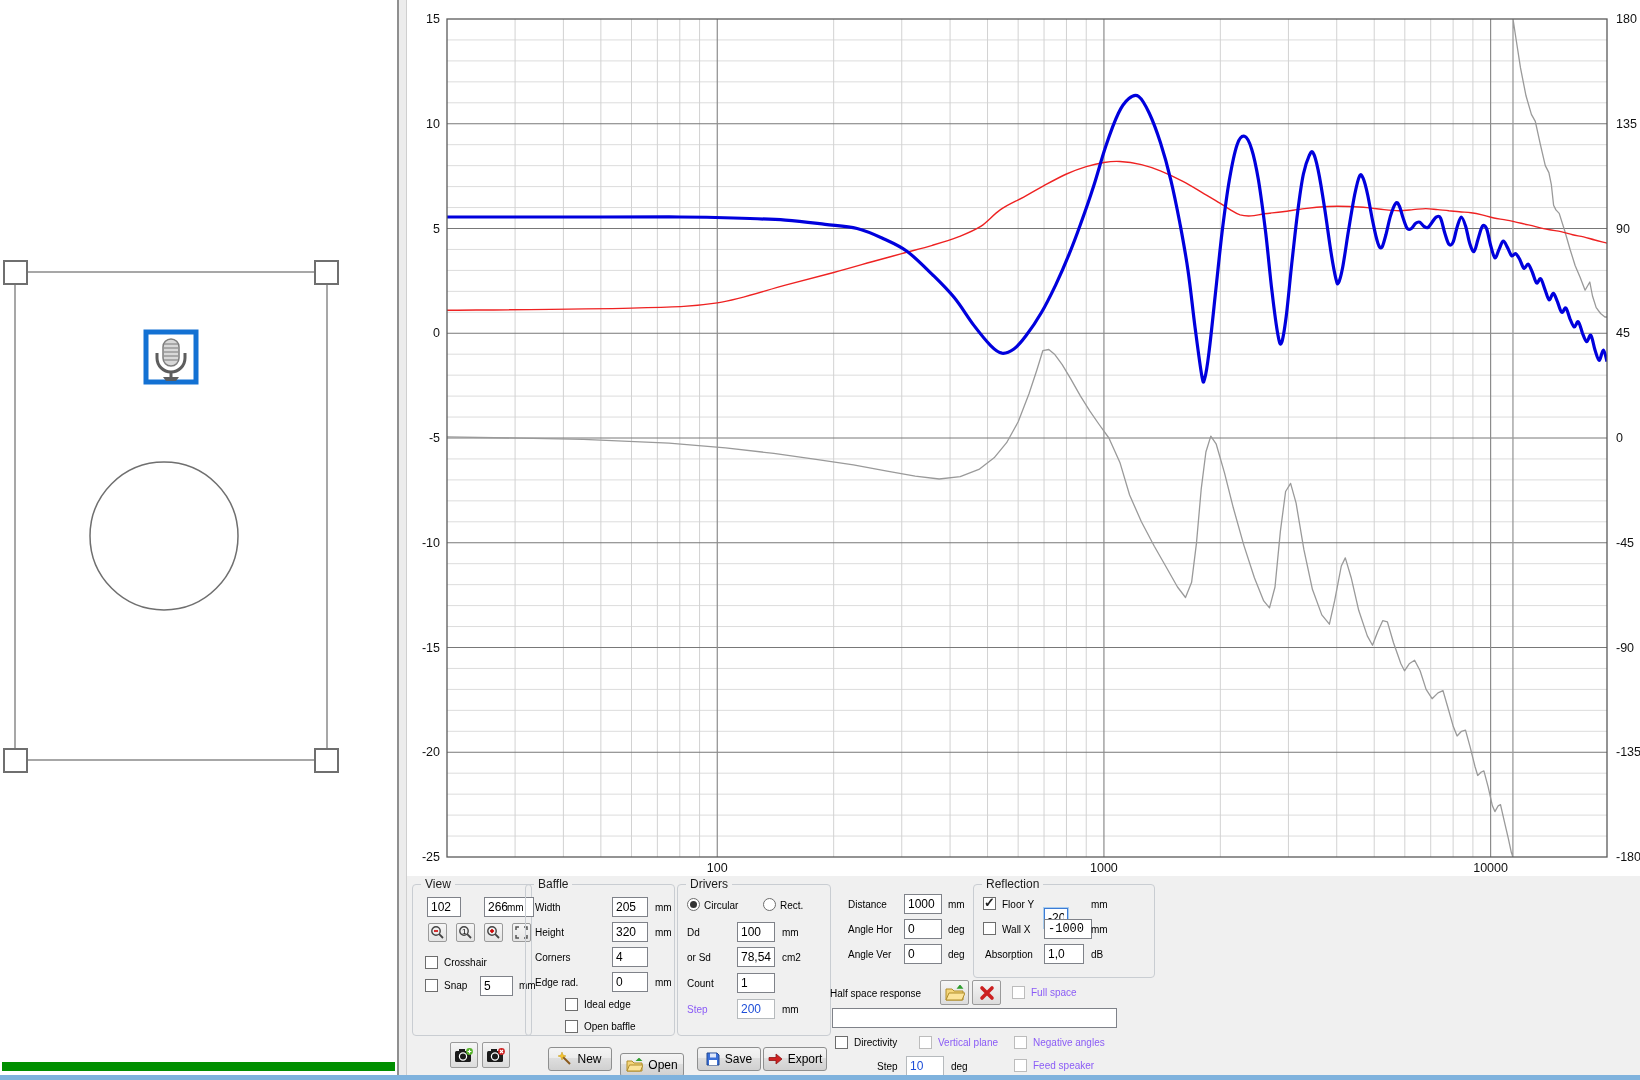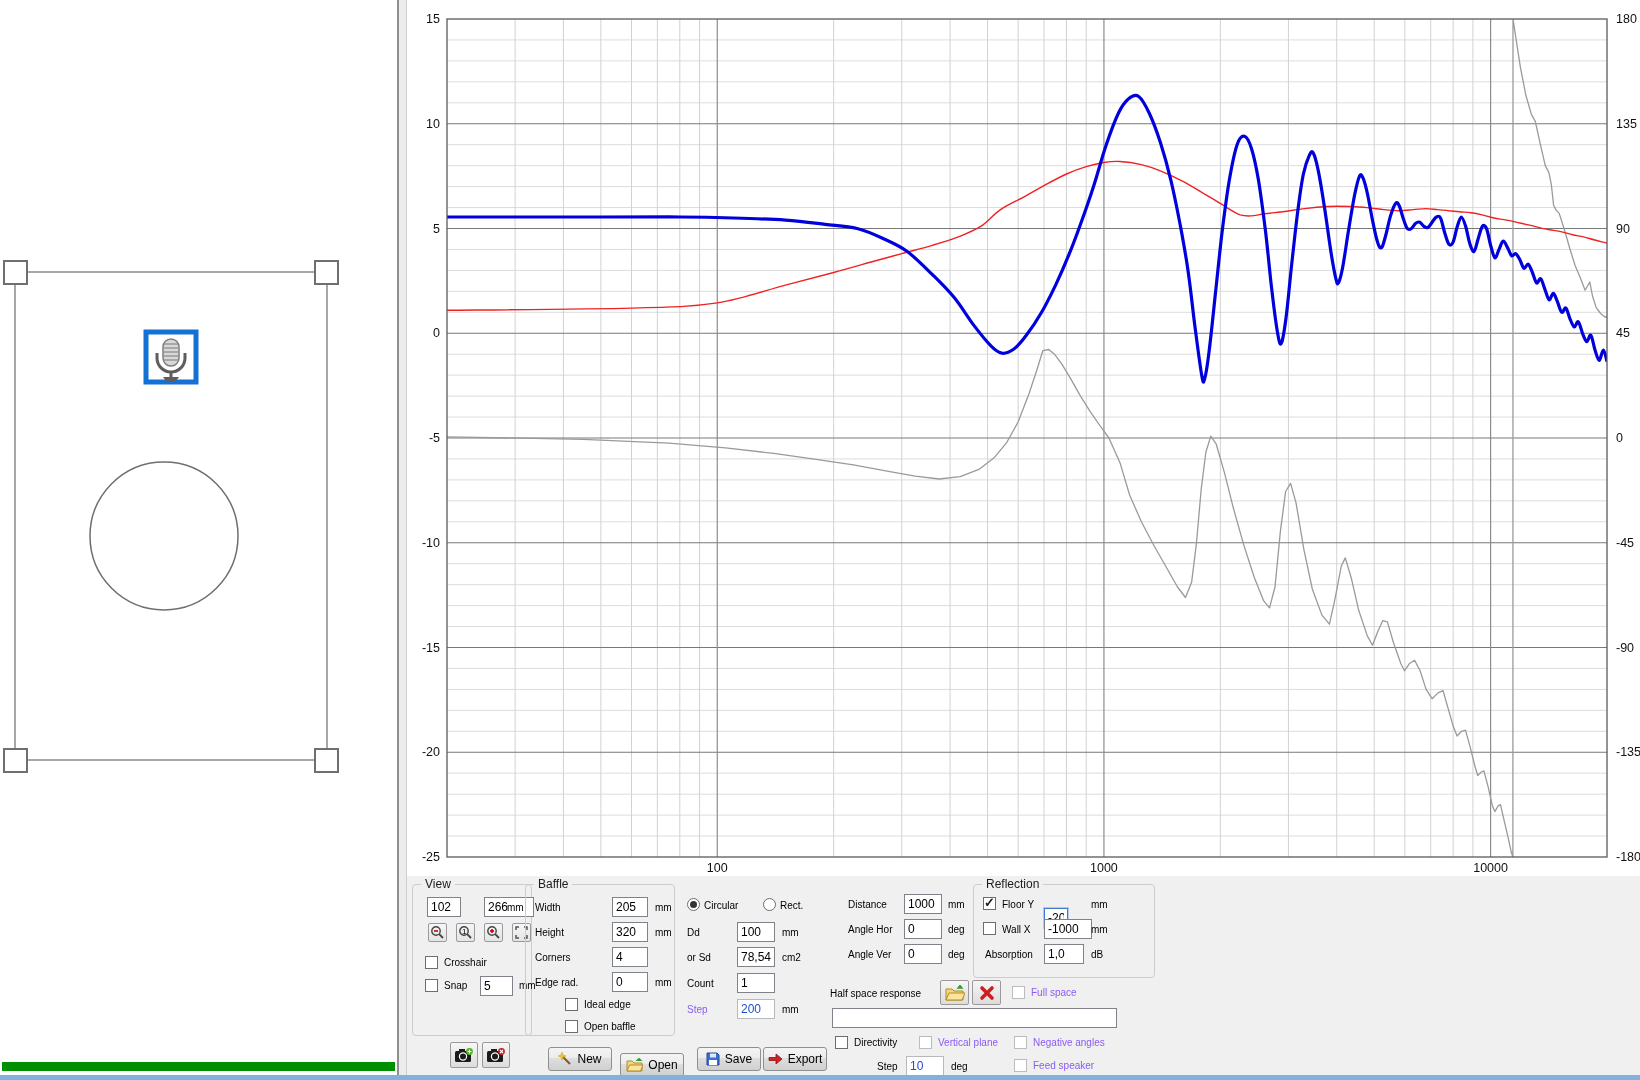--- a/index.html
+++ b/index.html
@@ -258,20 +258,23 @@
     <span class="lbl" style="left:128px;top:75px;">Corners</span>
     <input class="field" style="left: 205px; top: 71px; width: 36px;" value="4">
     <span class="lbl" style="left:128px;top:100px;">Edge rad.</span>
     <input class="field" style="left: 205px; top: 96px; width: 36px;" value="0">
     <span class="lbl" style="left:248px;top:100px;">mm</span>
     <span class="cb" style="left:158px;top:122px;"></span>
     <span class="lbl" style="left:177px;top:122px;">Ideal edge</span>
     <span class="cb" style="left:158px;top:144px;"></span>
     <span class="lbl" style="left:177px;top:144px;">Open baffle</span>
 
+    <div class="group" style="left:270px;top:8px;width:152px;height:150px;">
+      <span class="group-title">Drivers</span>
+    </div>
     <span class="radio sel" style="left:280px;top:22px;"></span>
     <span class="lbl" style="left:297px;top:23px;">Circular</span>
     <span class="radio" style="left:356px;top:22px;"></span>
     <span class="lbl" style="left:373px;top:23px;">Rect.</span>
     <span class="lbl" style="left:280px;top:50px;">Dd</span>
     <input class="field" style="left: 330px; top: 46px; width: 38px;" value="100">
     <span class="lbl" style="left:375px;top:50px;">mm</span>
     <span class="lbl" style="left:280px;top:75px;">or Sd</span>
     <input class="field" style="left: 330px; top: 71px; width: 38px;" value="78,54">
     <span class="lbl" style="left:375px;top:75px;">cm2</span>
@@ -293,21 +296,21 @@
 
     <div class="group" style="left:566px;top:8px;width:180px;height:92px;">
       <span class="group-title">Reflection</span>
     </div>
     <span class="cb checked" style="left:576px;top:21px;"></span>
     <span class="lbl" style="left:595px;top:22px;">Floor Y</span>
     <input class="field focus" style="left: 637px; top: 32px; width: 24px;" value="-200">
     <span class="lbl" style="left:684px;top:22px;">mm</span>
     <span class="cb" style="left:576px;top:46px;"></span>
     <span class="lbl" style="left:595px;top:47px;">Wall  X</span>
-    <input class="field" style="left: 637px; top: 43px; width: 48px;" value="-1000">
+    <input class="field" style="left: 637px; top: 43px; width: 48px; font-family: Liberation Mono, monospace;" value="-1000">
     <span class="lbl" style="left:684px;top:47px;">mm</span>
     <span class="lbl" style="left:578px;top:72px;">Absorption</span>
     <input class="field" style="left: 637px; top: 68px; width: 40px;" value="1,0">
     <span class="lbl" style="left:684px;top:72px;">dB</span>
 
     <span class="lbl" style="left:423px;top:111px;">Half space response</span>
     <div class="cam-btn" style="left:533px;top:104px;width:29px;height:25px;">
       <svg width="20" height="16">
         <path d="M1,4 h6 l2,2 h9 v9 h-17 z" fill="#f4d57a" stroke="#b08d2a" stroke-width="1"></path>
         <path d="M1,15 l3,-7 h16 l-3,7 z" fill="#fce49a" stroke="#b08d2a" stroke-width="1"></path>

